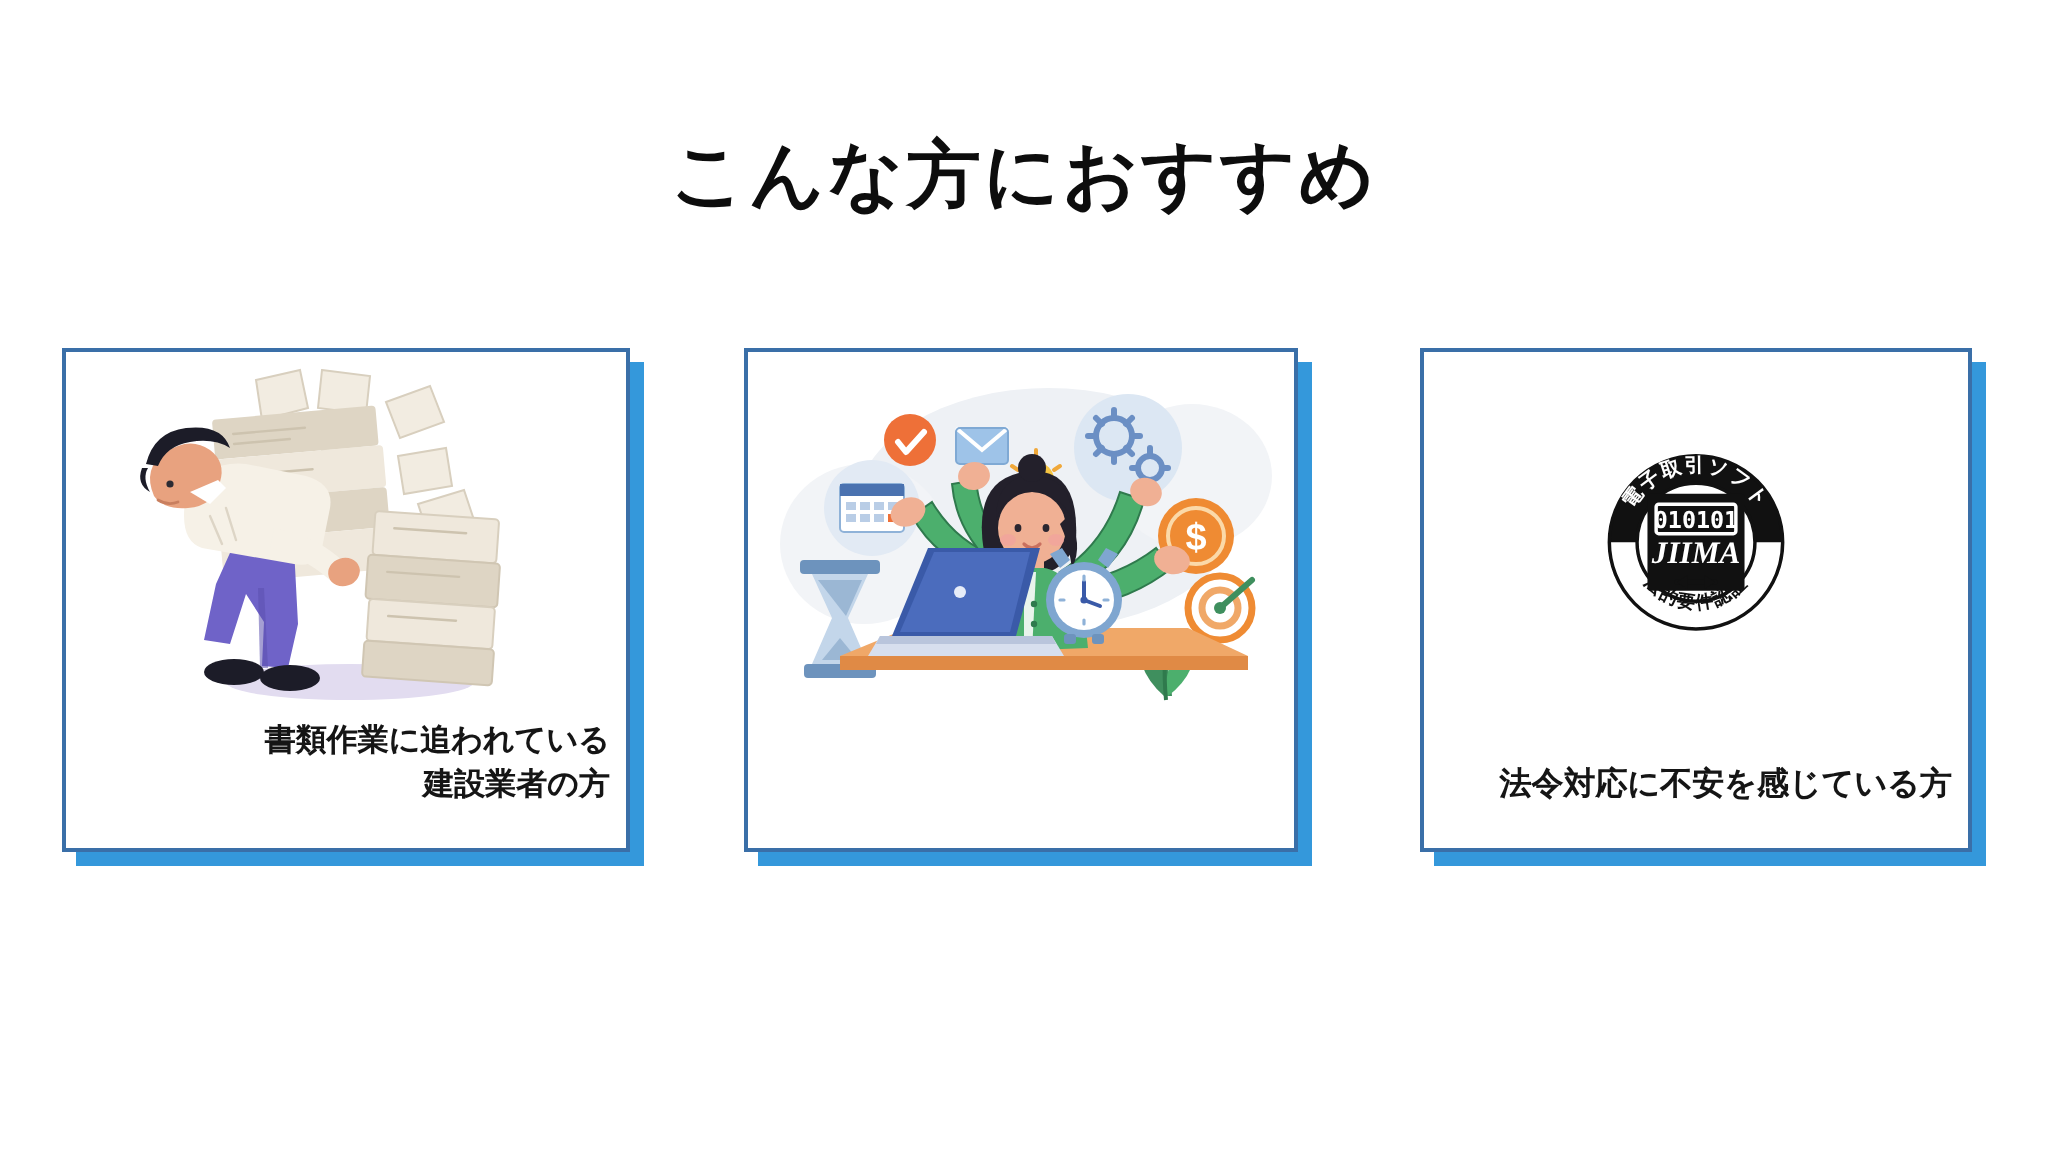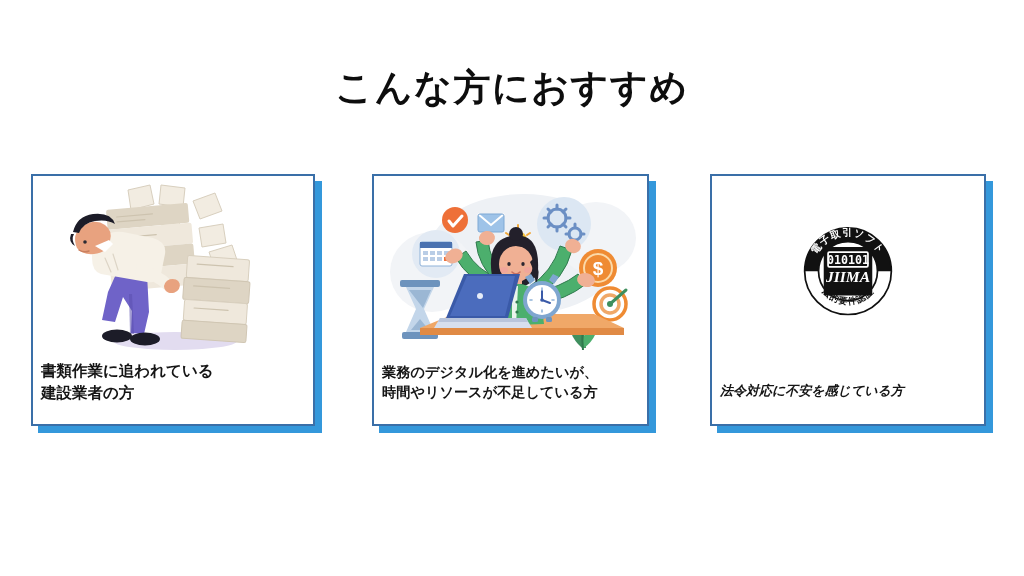--- a/index.html
+++ b/index.html
@@ -80,29 +80,29 @@
     position: relative;
     width: 100%;
     flex: 0 0 182px;
     height: 182px;
     overflow: hidden;
   }
   .card-caption {
     width: 100%;
     box-sizing: border-box;
     padding: 0 8px;
-    text-align: left;
+    text-align: right;
     font-weight: bold;
     color: #151515;
     line-height: 1.42;
     white-space: pre-line;
   }
   .card-wrap.c1 .card-caption { font-size: 15.5px; margin-top: 2px; }
   .card-wrap.c2 .card-caption { font-size: 14.2px; margin-top: 4px; }
-  .card-wrap.c3 .card-caption { font-size: 13px; margin-top: 24px; font-style: italic; }
+  .card-wrap.c3 .card-caption { font-size: 16px; margin-top: 24px; }
 
   svg { display: block; }
 
   
   .jiima-holder {
     position: absolute;
     left: 50%;
     top: 50%;
     transform: translate(-50%, -46%);
   }
@@ -354,22 +354,20 @@
                 <line x1="0" y1="16" x2="0" y2="18"></line>
                 <line x1="-10" y1="6" x2="-12" y2="6"></line>
                 <line x1="10" y1="6" x2="12" y2="6"></line>
               </g>
               <rect x="-10" y="23" width="6" height="5" rx="1.5" fill="#6d93bd"></rect>
               <rect x="4" y="23" width="6" height="5" rx="1.5" fill="#6d93bd"></rect>
             </g>
           </svg>
         </div>
 
-        <div class="card-caption" style="color: rgb(21, 21, 21);">業務のデジタル化を進めたいが、
-時間やリソースが不足している方</div>
       </div>
     </div>
 
     <div class="card-wrap c3">
       <div class="card-shadow" style="background: rgb(52, 152, 219);"></div>
       <div class="card" style="border-color: rgb(58, 111, 168); background: rgb(255, 255, 255);">
 
         <div class="card-art">
           <div class="jiima-holder">
             <svg width="104" height="104" viewBox="0 0 120 120" aria-hidden="true">

